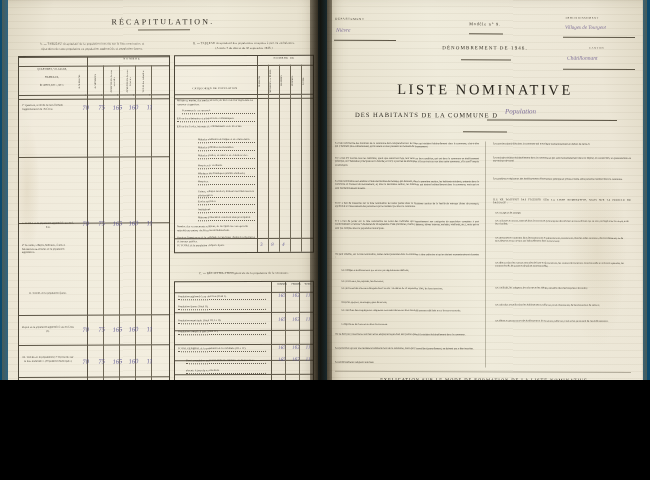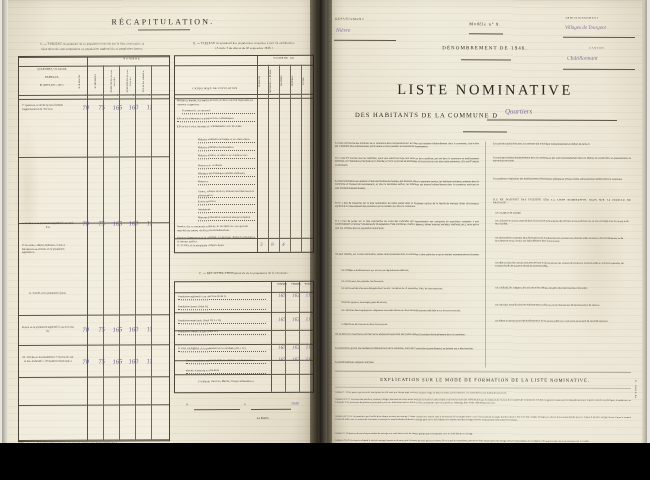--- a/index.html
+++ b/index.html
@@ -1,18 +1,18 @@
 <!DOCTYPE html>
 <html><head>
 <meta charset="utf-8">
 <style>
   html,body{margin:0;padding:0;background:#000;}
   body{width:650px;height:480px;overflow:hidden;font-family:"Liberation Serif",serif;}
 
-  #scan{position:relative;width:650px;height:443px;background:#e5e5e5;overflow:hidden;}
+  #scan{position:relative;width:650px;height:380px;background:#0c4a6e;overflow:hidden;}
 
   
   .page{position:absolute;top:0;background:#e9e3d2;overflow:hidden;}
   #page-left{left:8px;width:310px;height:452px;
      background:linear-gradient(100deg,#ded7c3 0%,#ece6d5 12%,#efead9 55%,#e2dbc7 92%,#c9c1ab 100%);
      box-shadow:inset -10px 0 16px -8px rgba(90,75,45,.55);
      transform:skewY(-0.25deg);transform-origin:left top;}
   #page-right{left:327px;width:316px;height:452px;
      background:linear-gradient(260deg,#dfd8c4 0%,#ece6d6 14%,#efebdb 55%,#e4ddc9 93%,#cec6b0 100%);
      box-shadow:inset 10px 0 16px -8px rgba(90,75,45,.5);
@@ -282,21 +282,21 @@
     <div class="hdr-label" style="left:238px;top:17px;font-size:2.8px;">ARRONDISSEMENT</div>
     <div class="hand" style="left:238px;top:25px;font-size:5px;">Villages de Tourgeot</div>
     <div class="hdr-rule" style="left:236px;top:37px;width:72px;"></div>
 
     <div class="hdr-label" style="left:262px;top:47px;font-size:2.8px;">CANTON</div>
     <div class="hand" style="left:240px;top:55px;font-size:5.5px;">Châtillonnant</div>
     <div class="hdr-rule" style="left:236px;top:69px;width:72px;"></div>
 
     <div id="liste-nom">LISTE NOMINATIVE</div>
     <div id="habitants">DES HABITANTS DE LA COMMUNE D</div>
-    <div class="hand" style="left:178px;top:108px;font-size:7px;">Quartiers</div>
+    <div class="hand" style="left:178px;top:108px;font-size:7px;">Population</div>
     <div class="hdr-rule" style="left:160px;top:120px;width:130px;"></div>
     <div class="hdr-rule" style="left:136px;top:132px;width:44px;"></div>
 
     <div style="position:absolute;left:158px;top:142px;width:1px;height:226px;background:rgba(90,82,64,.35);"></div>
 
     <div class="colbody" style="left:8px;top:143px;width:144px;">La liste nominative des habitants de la commune doit comprendre tous les lieux qui résident habituellement dans la commune, c'est-à-dire qui y habitent plus ordinairement, qu'ils soient ou non présents au moment du recensement.</div>
     <div class="colbody" style="left:8px;top:158px;width:144px;">Il y a lieu d'y inscrire tous les individus, quels que soient leur âge, leur sexe ou leur condition, qui ont dans la commune un établissement principal, ou l'habitation principale ou la famille; et il n'y a pas lieu de distinguer s'ils sont nés ou non dans cette commune, s'ils sont Français ou étrangers.</div>
     <div class="colbody" style="left:8px;top:181px;width:144px;">La liste nominative sera établie à l'aide des feuilles de ménage, qui donnent, dans la première section, les habitants résidents, présents dans la commune au moment du recensement, et, dans la deuxième section, les habitants qui étaient habituellement dans la commune, mais qui en sont momentanément absents.</div>
     <div class="colbody" style="left:8px;top:203px;width:144px;">Il n'y a lieu de transcrire sur la liste nominative les noms portés dans la troisième section de la feuille de ménage (listes de passage), applicable au recensement des personnes qui ne résident pas dans la commune.</div>
     <div class="colbody" style="left:8px;top:221px;width:144px;">Il y a lieu de porter sur la liste nominative les noms des individus qui appartiennent aux catégories de population comptées à part conformément à l'article 7 du décret du 30 septembre 1946 (militaires, marins, détenus, élèves internes, malades, vieillards, etc.), mais qui ne sont pas comptés dans la population municipale.</div>

